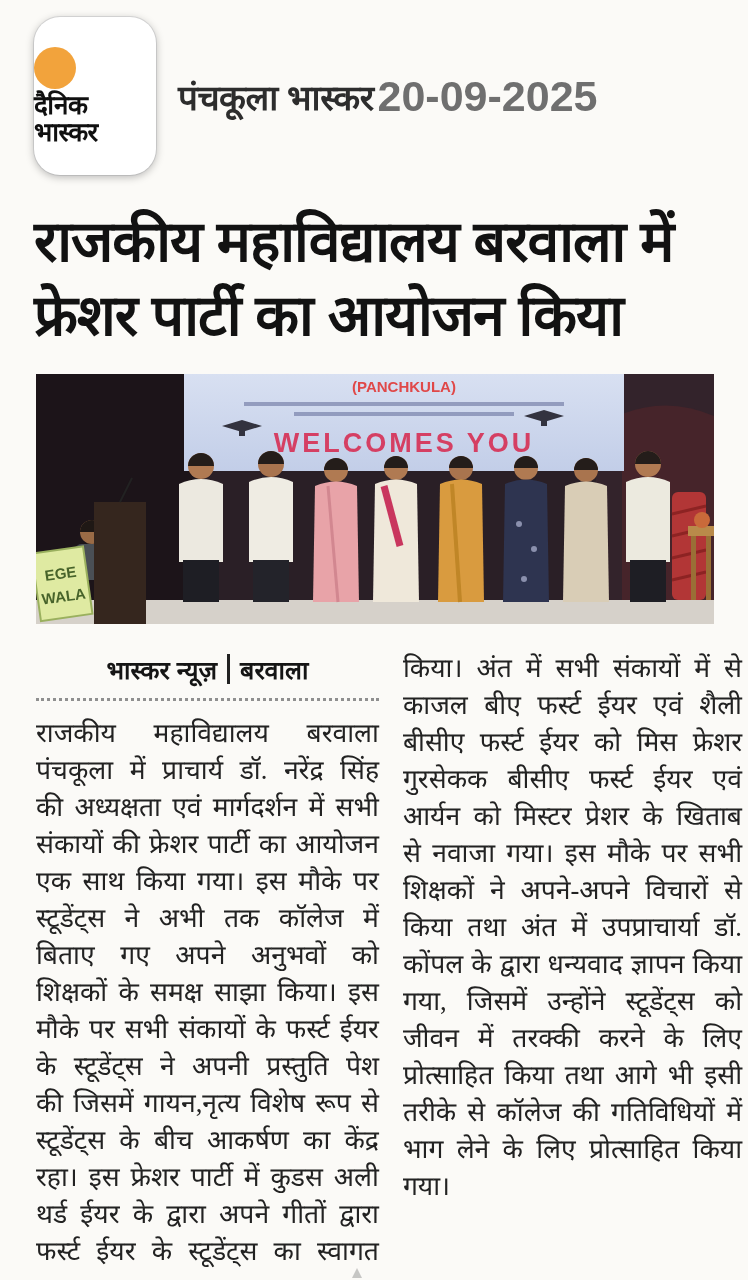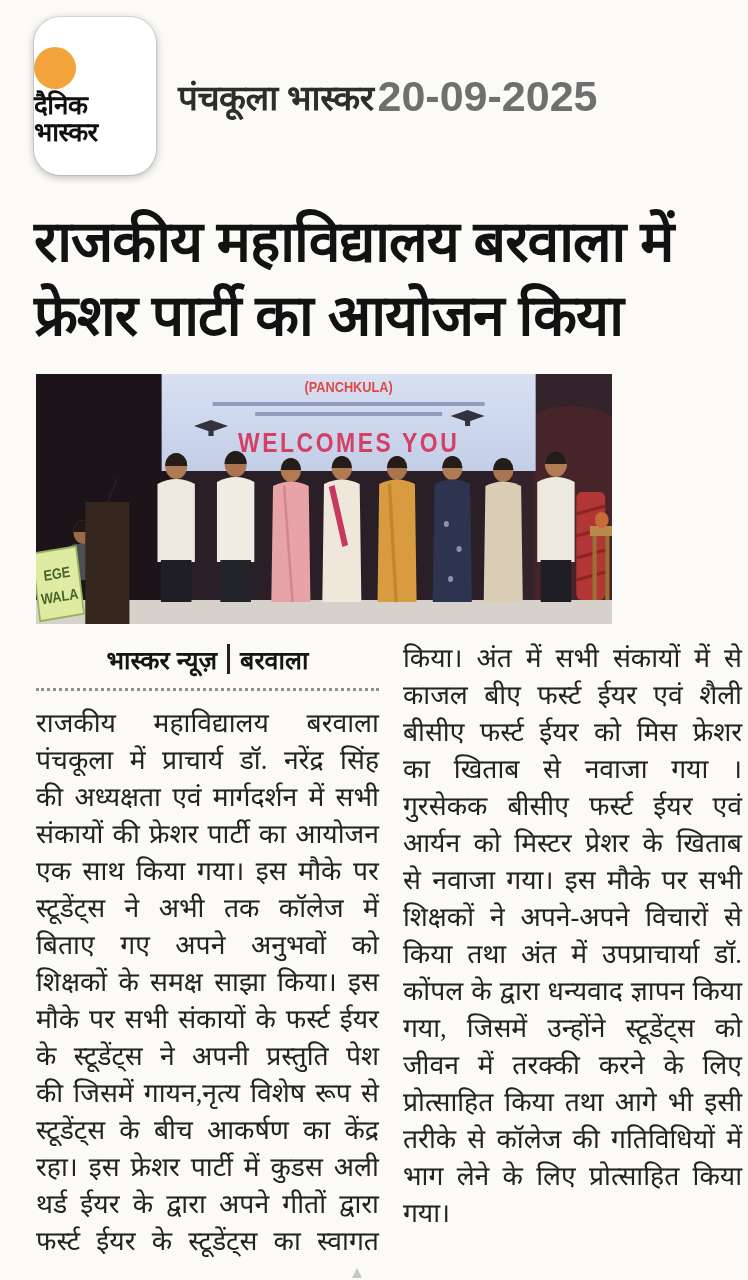--- a/index.html
+++ b/index.html
@@ -47,33 +47,33 @@
   
   .headline {
     margin:46px 34px 0 34px;
     font-family:"Liberation Sans","DejaVu Sans",sans-serif;
     font-weight:900; font-size:57px; line-height:74px;
     color:#121212; letter-spacing:-1px;
   }
 
   
   .photo {
-    width:576px; height:250px;
+    width:678px; height:250px;
     margin:22px 0 0 36px;
     position:relative;
     background:#a16207;
     overflow:hidden;
   }
   .photo svg { display:block; width:100%; height:100%; }
   .banner-caption { font-family:"Liberation Sans",sans-serif; font-weight:800; }
 
   
   .article {
     display:flex;
-    margin:12px 0 0 36px;
+    margin:22px 0 0 36px;
     width:706px;
     gap:24px;
   }
   .col { width:350px; }
   .col.right { width:346px; padding-top:0; }
   .byline-row {
     display:flex; align-items:center; justify-content:center;
     gap:10px; margin-top:6px;
     font-family:"Liberation Sans","DejaVu Sans",sans-serif;
   }
@@ -273,21 +273,20 @@
         <div class="tline">रहा। इस फ्रेशर पार्टी में कुडस अली</div>
         <div class="tline">थर्ड ईयर के द्वारा अपने गीतों द्वारा</div>
         <div class="tline">फर्स्ट ईयर के स्टूडेंट्स का स्वागत</div>
       </div>
   </div>
   <div class="col right">
     <div class="coltext">
         <div class="tline">किया। अंत में सभी संकायों में से</div>
         <div class="tline">काजल बीए फर्स्ट ईयर एवं शैली</div>
         <div class="tline">बीसीए फर्स्ट ईयर को मिस फ्रेशर</div>
-        <div class="tline">का खिताब से नवाजा गया ।</div>
         <div class="tline">गुरसेकक बीसीए फर्स्ट ईयर एवं</div>
         <div class="tline">आर्यन को मिस्टर प्रेशर के खिताब</div>
         <div class="tline">से नवाजा गया। इस मौके पर सभी</div>
         <div class="tline">शिक्षकों ने अपने-अपने विचारों से</div>
         <div class="tline">किया तथा अंत में उपप्राचार्या डॉ.</div>
         <div class="tline">कोंपल के द्वारा धन्यवाद ज्ञापन किया</div>
         <div class="tline">गया, जिसमें उन्होंने स्टूडेंट्स को</div>
         <div class="tline">जीवन में तरक्की करने के लिए</div>
         <div class="tline">प्रोत्साहित किया तथा आगे भी इसी</div>
         <div class="tline">तरीके से कॉलेज की गतिविधियों में</div>

